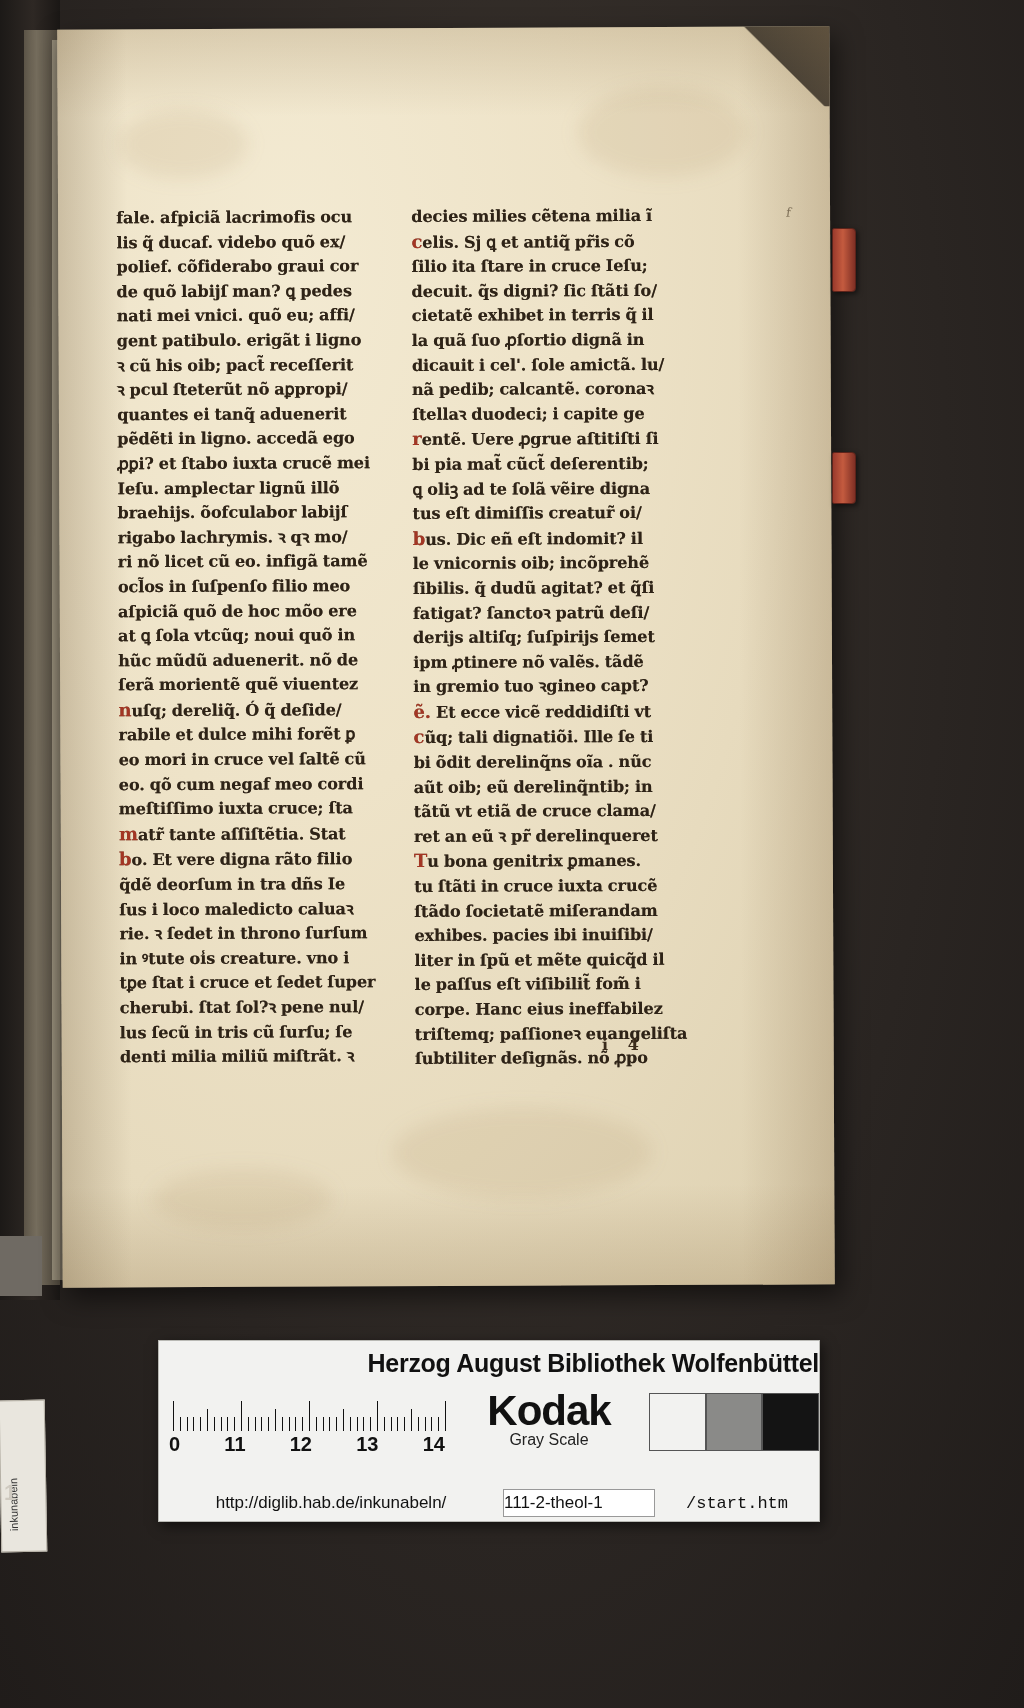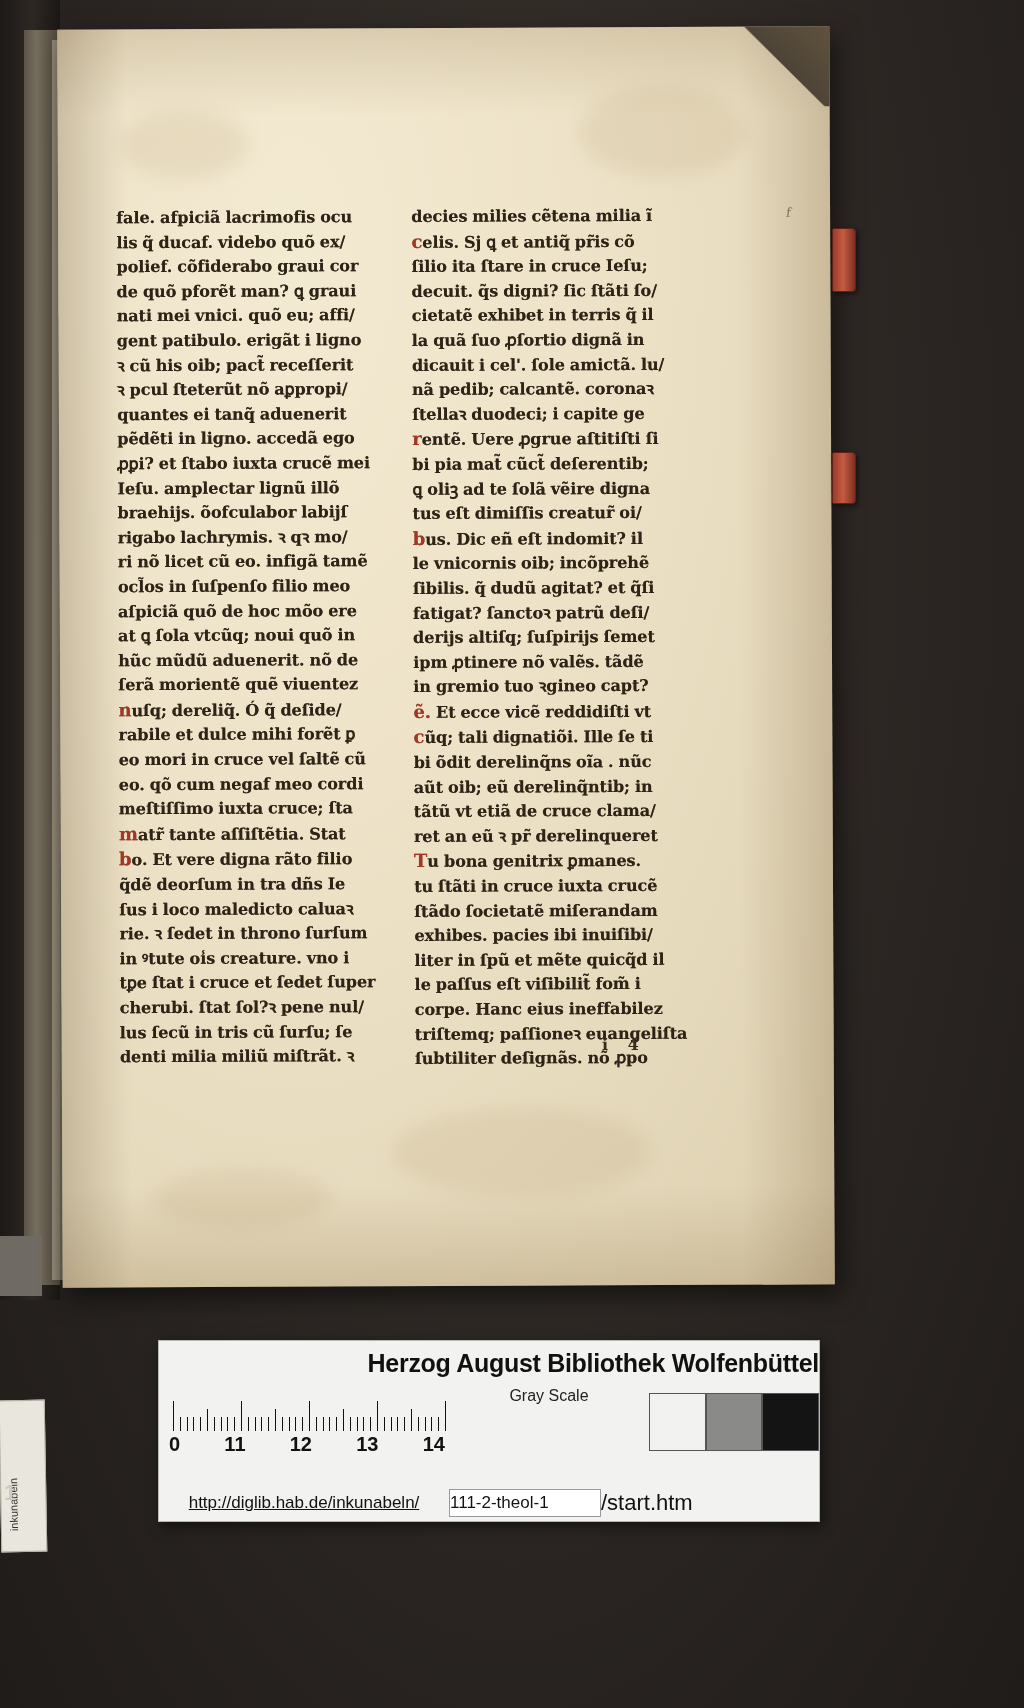--- a/index.html
+++ b/index.html
@@ -226,36 +226,36 @@
   #target-bottom {
     position: absolute;
     left: 0; bottom: 4px;
     width: 660px;
     display: flex;
     align-items: center;
     font-size: 17px;
     color: #111;
   }
   #url {
-    width: 290px;
+    width: 344px;
     text-align: center;
-    text-decoration: underline;
   }
   #shelfmark {
     width: 150px;
     text-align: left;
     border: 1px solid #999;
     background: #fff;
     padding: 3px 0;
     font-size: 17px;
   }
   #starthtm {
     flex: 1;
-    text-align: left;
-    font-size: 22px;
+    text-align: center;
+    font-size: 17px;
+    font-family: Liberation Mono, monospace;
   }
 
   
   #stray-label {
     position: absolute;
     left: 0; top: 1400px;
     width: 44px; height: 150px;
     background: #e9e6de;
     border: 1px solid #b5b0a5;
     transform: rotate(-1deg);
@@ -308,21 +308,21 @@
   <div class="tab" style="top:228px; height:62px;"></div>
   <div class="tab" style="top:452px; height:50px;"></div>
 
   <div id="foliation">f</div>
 
   <div id="textblock">
     <div class="col" id="col-left">
         <div class="ln">fale. afpiciã lacrimofis ocu</div>
         <div class="ln">lis q̃ ducaf. videbo quõ ex/</div>
         <div class="ln">polief. cõfiderabo graui cor</div>
-        <div class="ln">de quõ pforẽt man? ꝗ graui</div>
+        <div class="ln">de quõ labijſ man? ꝗ pedes</div>
         <div class="ln">nati mei vnici. quõ eu; affi/</div>
         <div class="ln">gent patibulo. erigãt i ligno</div>
         <div class="ln">ꝛ cũ his oib; pact̃ receſſerit</div>
         <div class="ln">ꝛ pcul ſteterũt nõ aꝑpropi/</div>
         <div class="ln">quantes ei tanq̃ aduenerit</div>
         <div class="ln">pẽdẽti in ligno. accedã ego</div>
         <div class="ln">ꝓꝑi? et ſtabo iuxta crucẽ mei</div>
         <div class="ln">Ieſu. amplectar lignũ illõ</div>
         <div class="ln">braehijs. õofculabor labijſ</div>
         <div class="ln">rigabo lachrymis. ꝛ qꝛ mo/</div>
@@ -440,20 +440,21 @@
         <div id="ruler-nums">
             <span>0</span>
             <span>11</span>
             <span>12</span>
             <span>13</span>
             <span>14</span>
           </div>
       </div>
 
       <div id="kodak-wrap">
+        <div id="kodak-word">Kodak</div>
         <div id="kodak-sub">Gray Scale</div>
       </div>
 
       <div id="gray-patches">
           <div class="patch" style="background: rgb(242, 242, 240);"></div>
           <div class="patch" style="background: rgb(138, 138, 136);"></div>
           <div class="patch" style="background: rgb(20, 20, 20);"></div>
         </div>
     </div>
 

